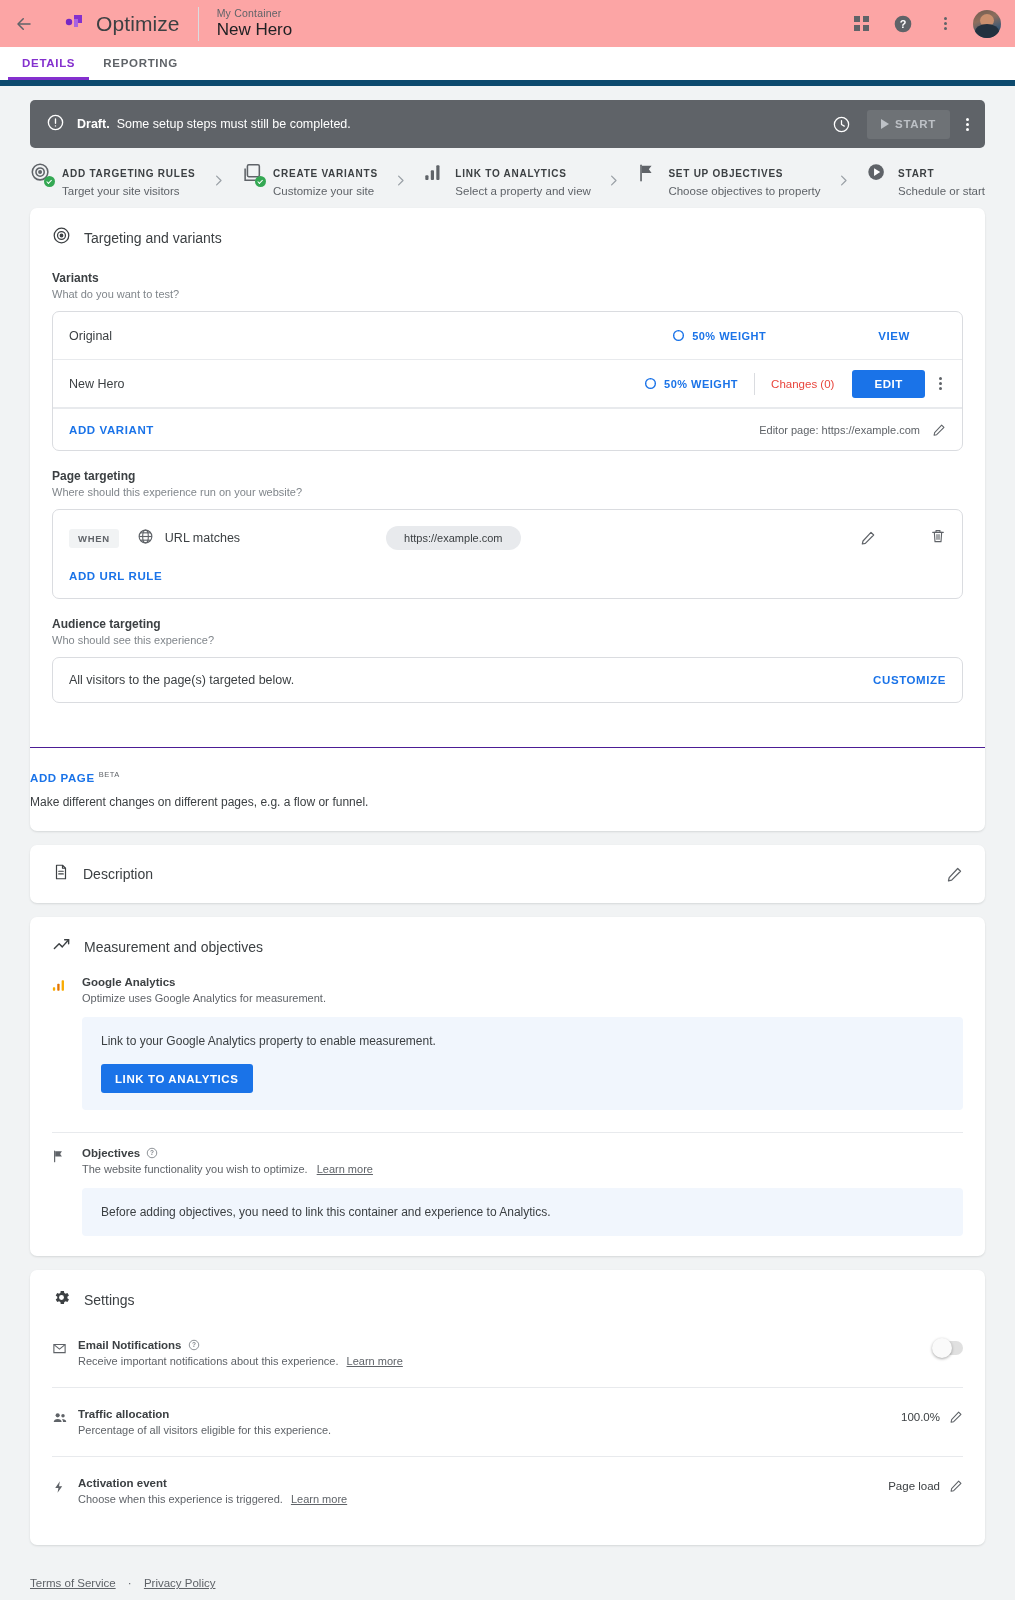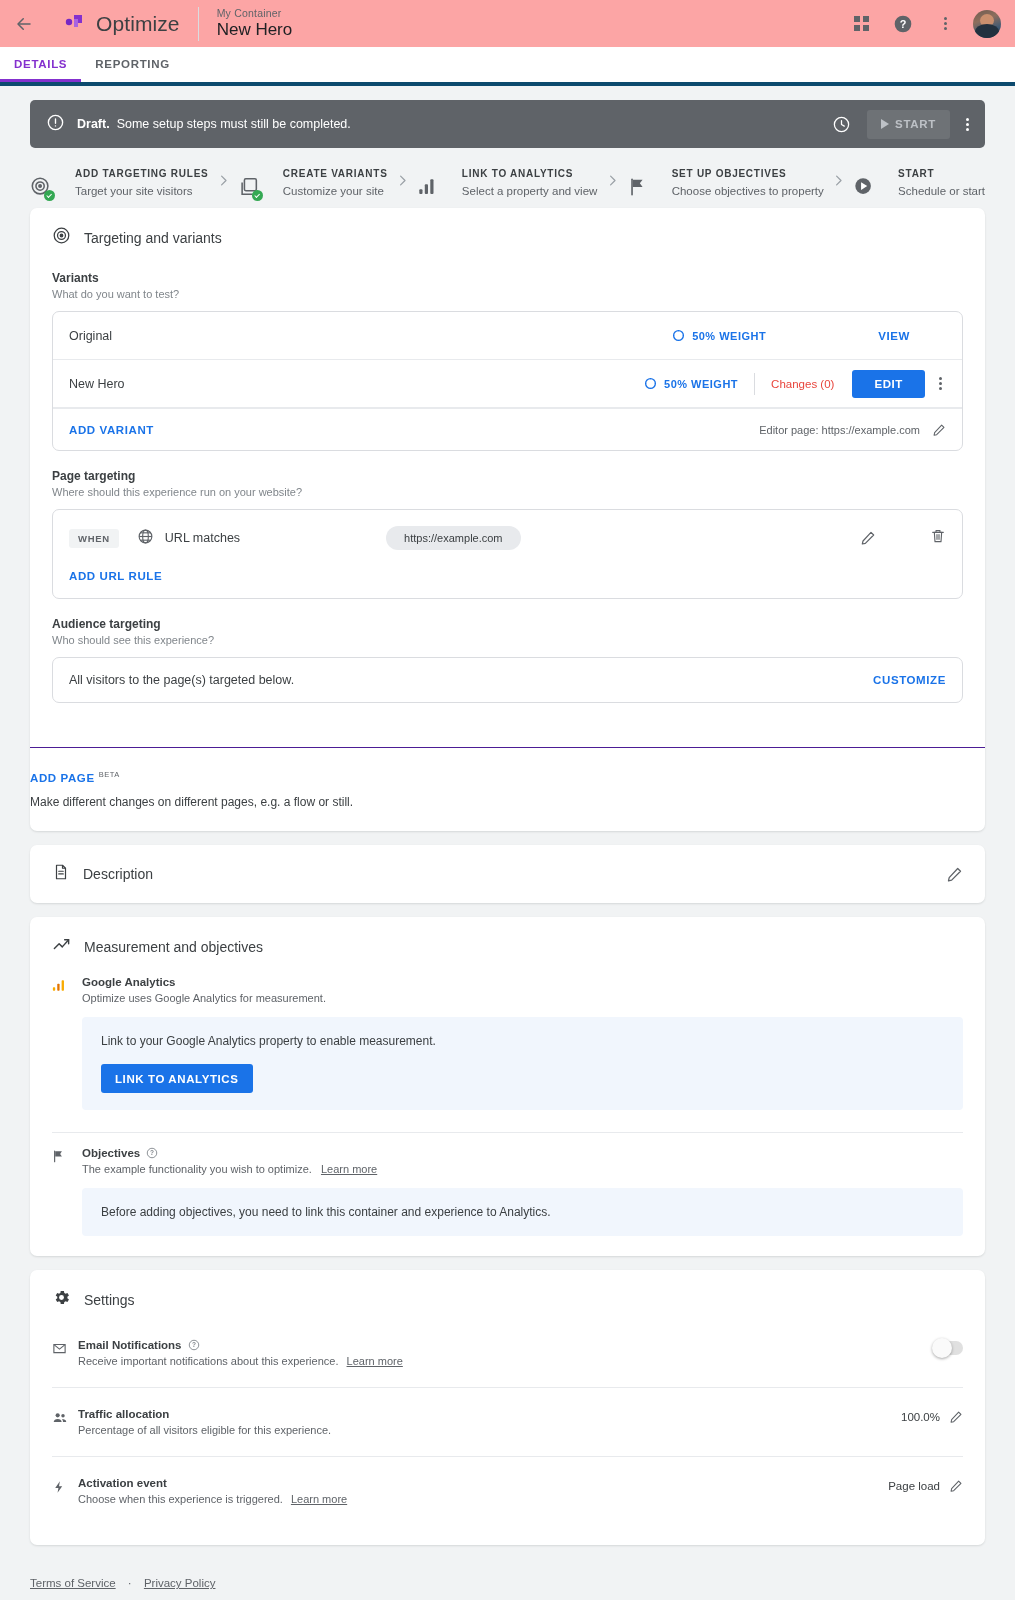--- a/index.html
+++ b/index.html
@@ -51,21 +51,21 @@
     border-radius:50%; background:#c98f6e;
   }
   .avatar::after {
     content:''; position:absolute; left:2px; top:14px; width:24px; height:16px;
     border-radius:50% 50% 0 0; background:#22313f;
   }
 
   
   .tabbar {
     height: 38px; background: #fff; display: flex; align-items: stretch;
-    padding-left: 0; border-bottom: 4px solid #0c4a6e;
+    padding-left: 8px; border-bottom: 6px solid #0c4a6e;
   }
   .tab {
     padding: 0 14px; display: flex; align-items: center; font-size: 11.5px;
     letter-spacing: .7px; font-weight: bold; color: #5f6368; cursor: pointer;
     border-bottom: 3px solid transparent;
   }
   .tab.active { color: #8430ce; border-bottom-color: #8430ce; }
 
   
   .content { padding: 14px 30px 0 30px; }
@@ -85,21 +85,21 @@
   }
   .play-tri {
     width: 0; height: 0; border-left: 8px solid #bdc1c6;
     border-top: 5px solid transparent; border-bottom: 5px solid transparent;
   }
   .dots-v { display: flex; flex-direction: column; gap: 2px; cursor: pointer; padding: 4px; }
   .dots-v i { width: 3px; height: 3px; border-radius: 50%; background: currentColor; display: block; }
 
   
   .stepper { display: flex; align-items: center; padding: 14px 0 10px 0; }
-  .step { display: flex; align-items: flex-end; gap: 23px; }
+  .step { display: flex; align-items: flex-start; gap: 10px; }
   .step-ic { width: 22px; height: 22px; position: relative; flex: none; }
   .check-badge {
     position: absolute; right: -3px; bottom: -3px; width: 11px; height: 11px;
     border-radius: 50%; background: #34a853; display: flex;
     align-items: center; justify-content: center;
   }
   .check-badge::after {
     content: ''; width: 4px; height: 2px; border-left: 1.6px solid #fff;
     border-bottom: 1.6px solid #fff; transform: rotate(-45deg) translate(0px,-0.5px);
   }
@@ -523,21 +523,21 @@
           <button class="link-btn">CUSTOMIZE</button>
         </div>
       </div>
     </div>
 
     <div class="addpage-wrap">
       <span class="addpage-link">
         <span class="t">ADD PAGE</span>
         <span class="beta">BETA</span>
       </span>
-      <div class="addpage-sub">Make different changes on different pages, e.g. a flow or still.</div>
+      <div class="addpage-sub">Make different changes on different pages, e.g. a flow or funnel.</div>
     </div>
   </div>
 
   <div class="card desc-card">
     <span style="margin-right:13px">
       <svg width="18" height="18" viewBox="0 0 24 24" fill="none" stroke="#3c4043" stroke-width="1.6" stroke-linejoin="round">
         <path d="M6 3h8l4 4v14H6z"></path>
           <polyline points="14 3 14 7 18 7"></polyline>
         <line x1="9" y1="11" x2="15" y2="11" stroke-linecap="round"></line>
           <line x1="9" y1="14.5" x2="15" y2="14.5" stroke-linecap="round"></line>
@@ -596,21 +596,21 @@
           <div class="sub-title">
             <span>Objectives</span>
             <span class="help-ic">
               <svg width="12" height="12" viewBox="0 0 24 24" fill="none" stroke="#80868b" stroke-width="1.8">
                 <circle cx="12" cy="12" r="9.5"></circle>
                 <text x="12" y="16.5" font-size="13" font-family="Liberation Sans, sans-serif" fill="#80868b" text-anchor="middle" stroke="none">?</text>
               </svg>
             </span>
           </div>
           <div class="sub-desc">
-            <span>The example functionality you wish to optimize.</span>
+            <span>The website functionality you wish to optimize.</span>
             <span class="learn" style="margin-left:6px">Learn more</span>
           </div>
           <div class="info-box">
             <div class="info-box-text">Before adding objectives, you need to link this container and experience to Analytics.</div>
           </div>
         </div>
       </div>
     </div>
   </div>
 

